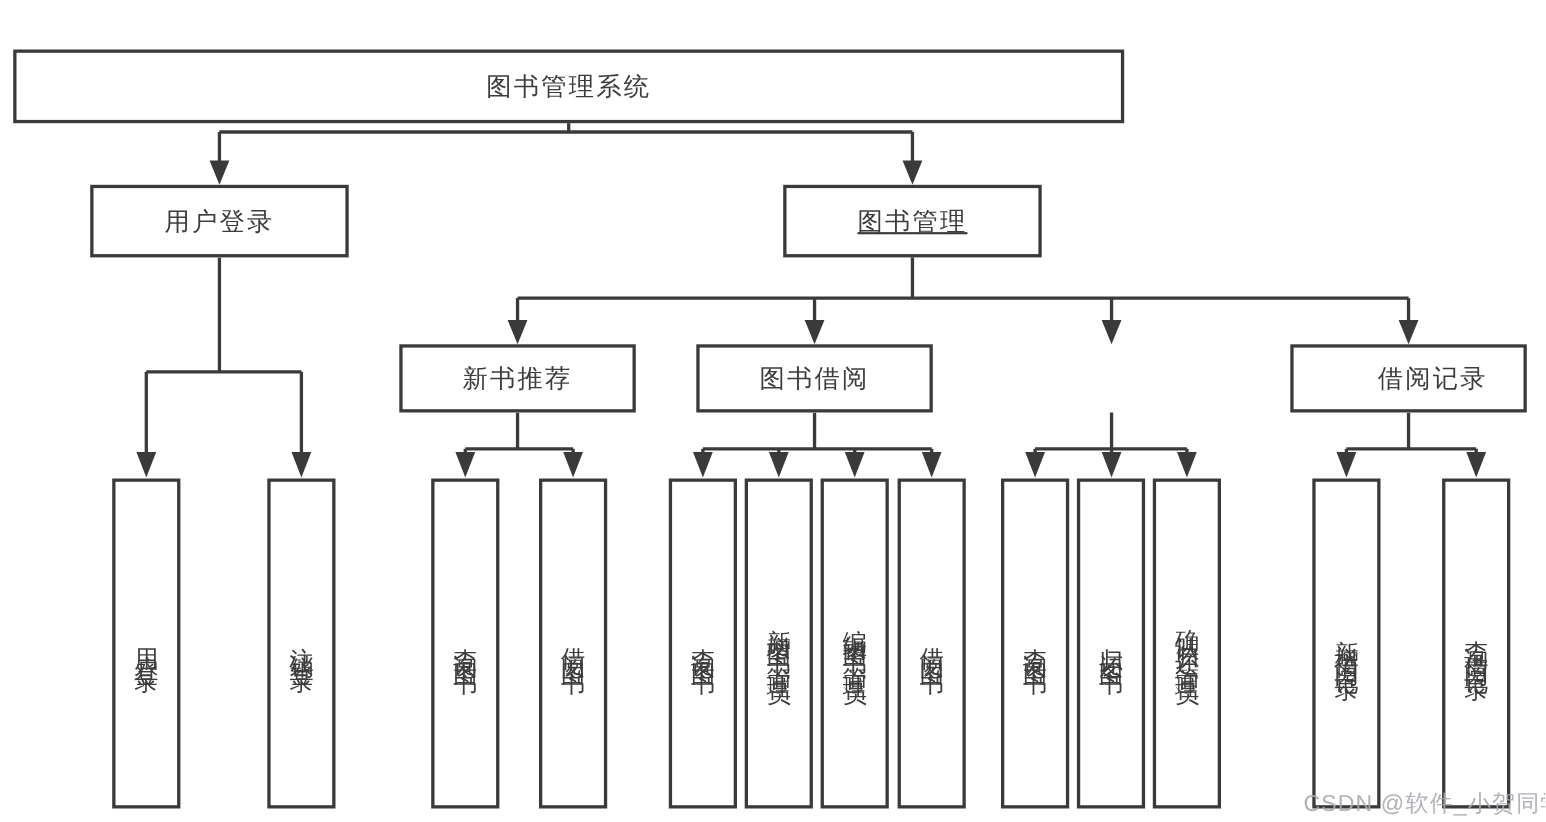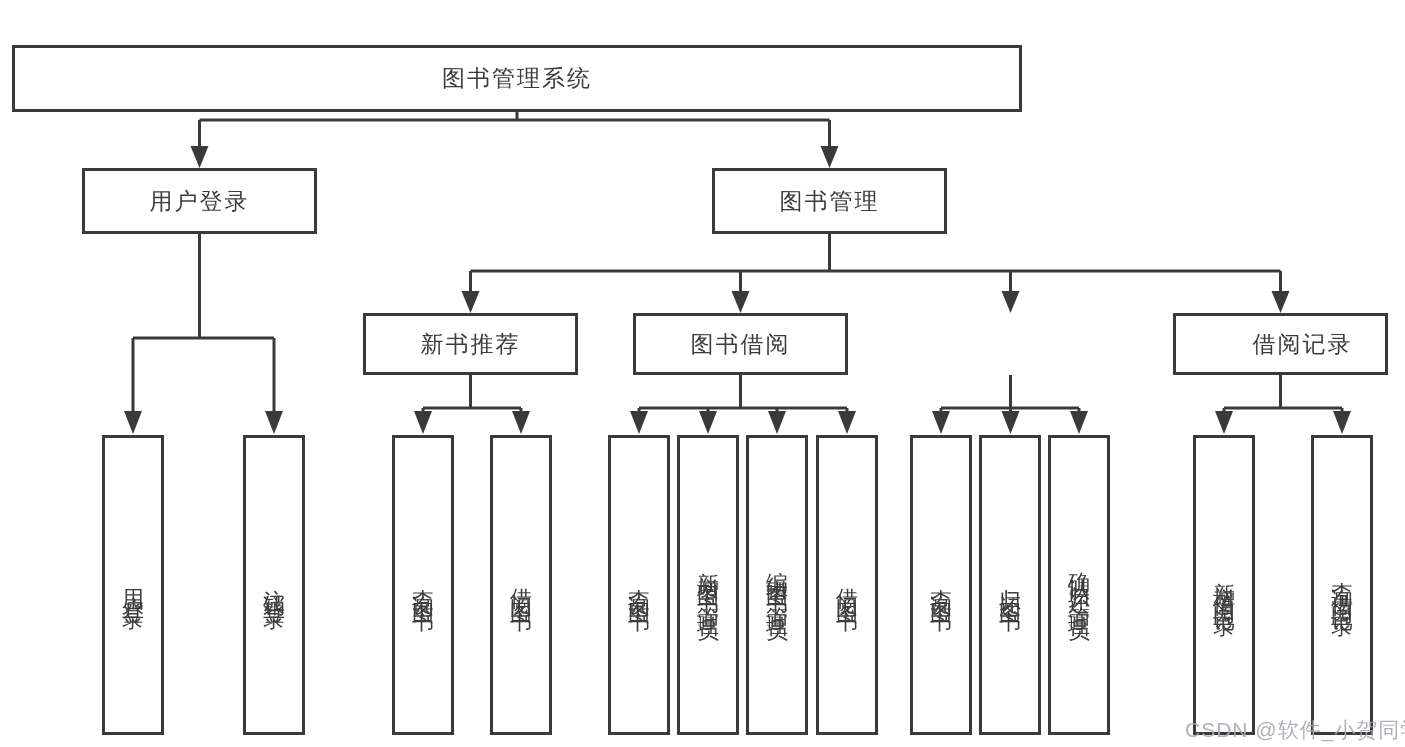--- a/index.html
+++ b/index.html
@@ -19,21 +19,21 @@
     background: #ffffff;
     display: flex;
     align-items: center;
     justify-content: center;
     color: #3c3c3c;
     z-index: 2;
   }
   .hnode { font-size: 23px; letter-spacing: 2px; white-space: nowrap; }
   .root { left: 12px;  top: 13px;  width: 1010px; height: 67px; margin-top: 32px; }
   .l2a  { left: 82px;  top: 168px; width: 235px;  height: 66px; }
-  .l2b  { left: 712px; top: 168px; width: 235px;  height: 66px; }
+  .l2b  { left: 712px; top: 168px; width: 235px;  height: 66px; text-decoration: underline; }
   .l3   { top: 313px;  width: 215px; height: 62px; }
   .l3a { left: 363px; }  .l3b { left: 633px; }
   .l3c { left: 903px; }  .l3d { left: 1173px; padding-left: 44px; }
   .vnode { top: 435px; width: 62px; height: 300px; font-size: 22px; }
   .vtext {
     writing-mode: vertical-rl;
     text-orientation: mixed;
     letter-spacing: 7px;
     line-height: 1.1;
     white-space: nowrap;

